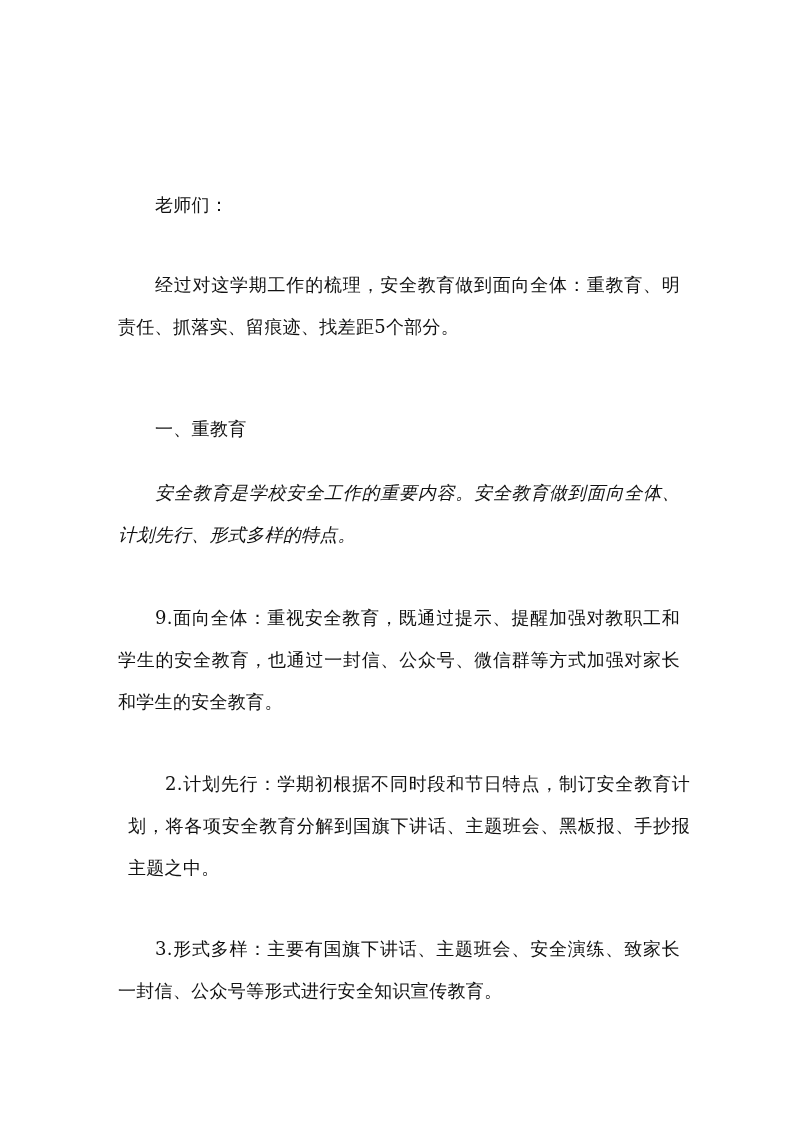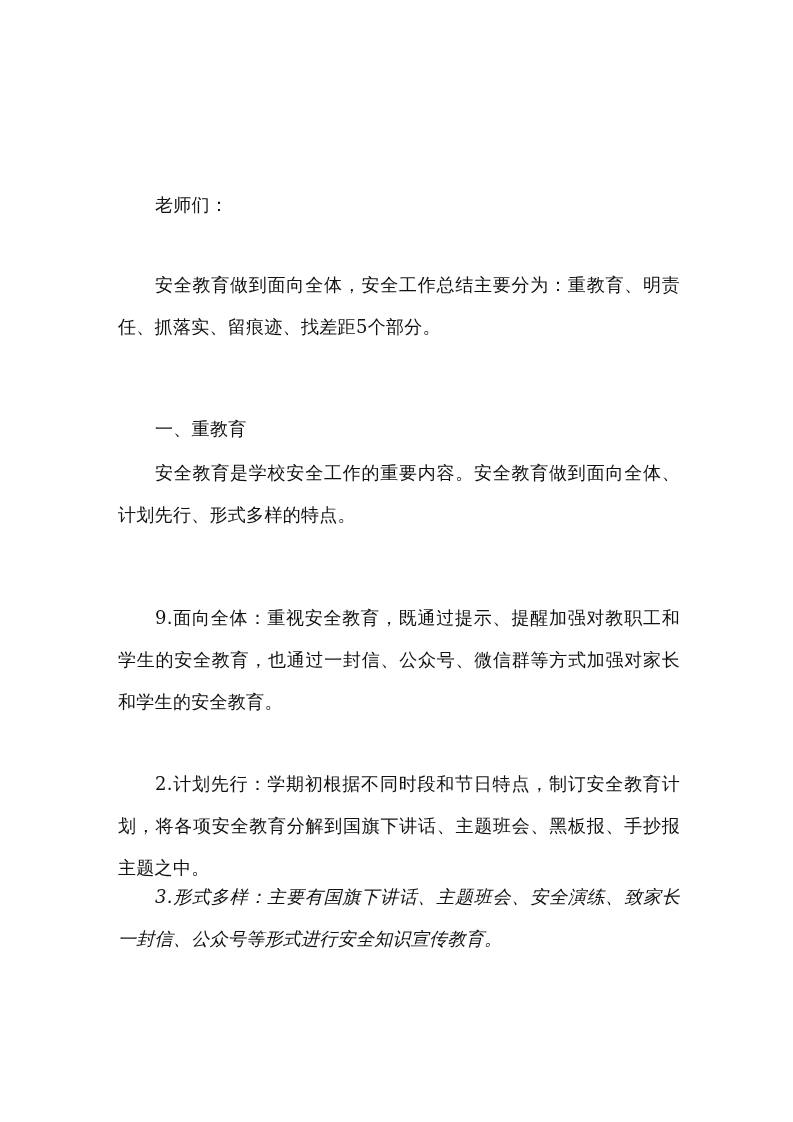--- a/index.html
+++ b/index.html
@@ -14,19 +14,19 @@
     line-height: 42px; text-indent: 37px;
     text-align: justify; letter-spacing: 0.3px;
     margin: 0;
   }
 </style>
 </head>
 <body>
 
 <div class="page">
   <p class="para" style="top:184px;">老师们：</p>
-  <p class="para" style="top:264px;">安全教育做到面向全体，安全工作总结主要分为：重教育、明责任、抓落实、留痕迹、找差距5个部分。</p>
+  <p class="para" style="top:264px;">经过对这学期工作的梳理，安全教育做到面向全体：重教育、明责任、抓落实、留痕迹、找差距5个部分。</p>
   <p class="para" style="top:408px;">一、重教育</p>
-  <p class="para" style="top:452px;">安全教育是学校安全工作的重要内容。安全教育做到面向全体、计划先行、形式多样的特点。</p>
+  <p class="para" style="top:472px;font-style:italic;">安全教育是学校安全工作的重要内容。安全教育做到面向全体、计划先行、形式多样的特点。</p>
   <p class="para" style="top:597px;">9.面向全体：重视安全教育，既通过提示、提醒加强对教职工和学生的安全教育，也通过一封信、公众号、微信群等方式加强对家长和学生的安全教育。</p>
-  <p class="para" style="top:763px;">2.计划先行：学期初根据不同时段和节日特点，制订安全教育计划，将各项安全教育分解到国旗下讲话、主题班会、黑板报、手抄报主题之中。</p>
-  <p class="para" style="top:876px;font-style:italic;">3.形式多样：主要有国旗下讲话、主题班会、安全演练、致家长一封信、公众号等形式进行安全知识宣传教育。</p>
+  <p class="para" style="top:763px;margin-left:10px;">2.计划先行：学期初根据不同时段和节日特点，制订安全教育计划，将各项安全教育分解到国旗下讲话、主题班会、黑板报、手抄报主题之中。</p>
+  <p class="para" style="top:928px;">3.形式多样：主要有国旗下讲话、主题班会、安全演练、致家长一封信、公众号等形式进行安全知识宣传教育。</p>
 </div>
 
 </body></html>

